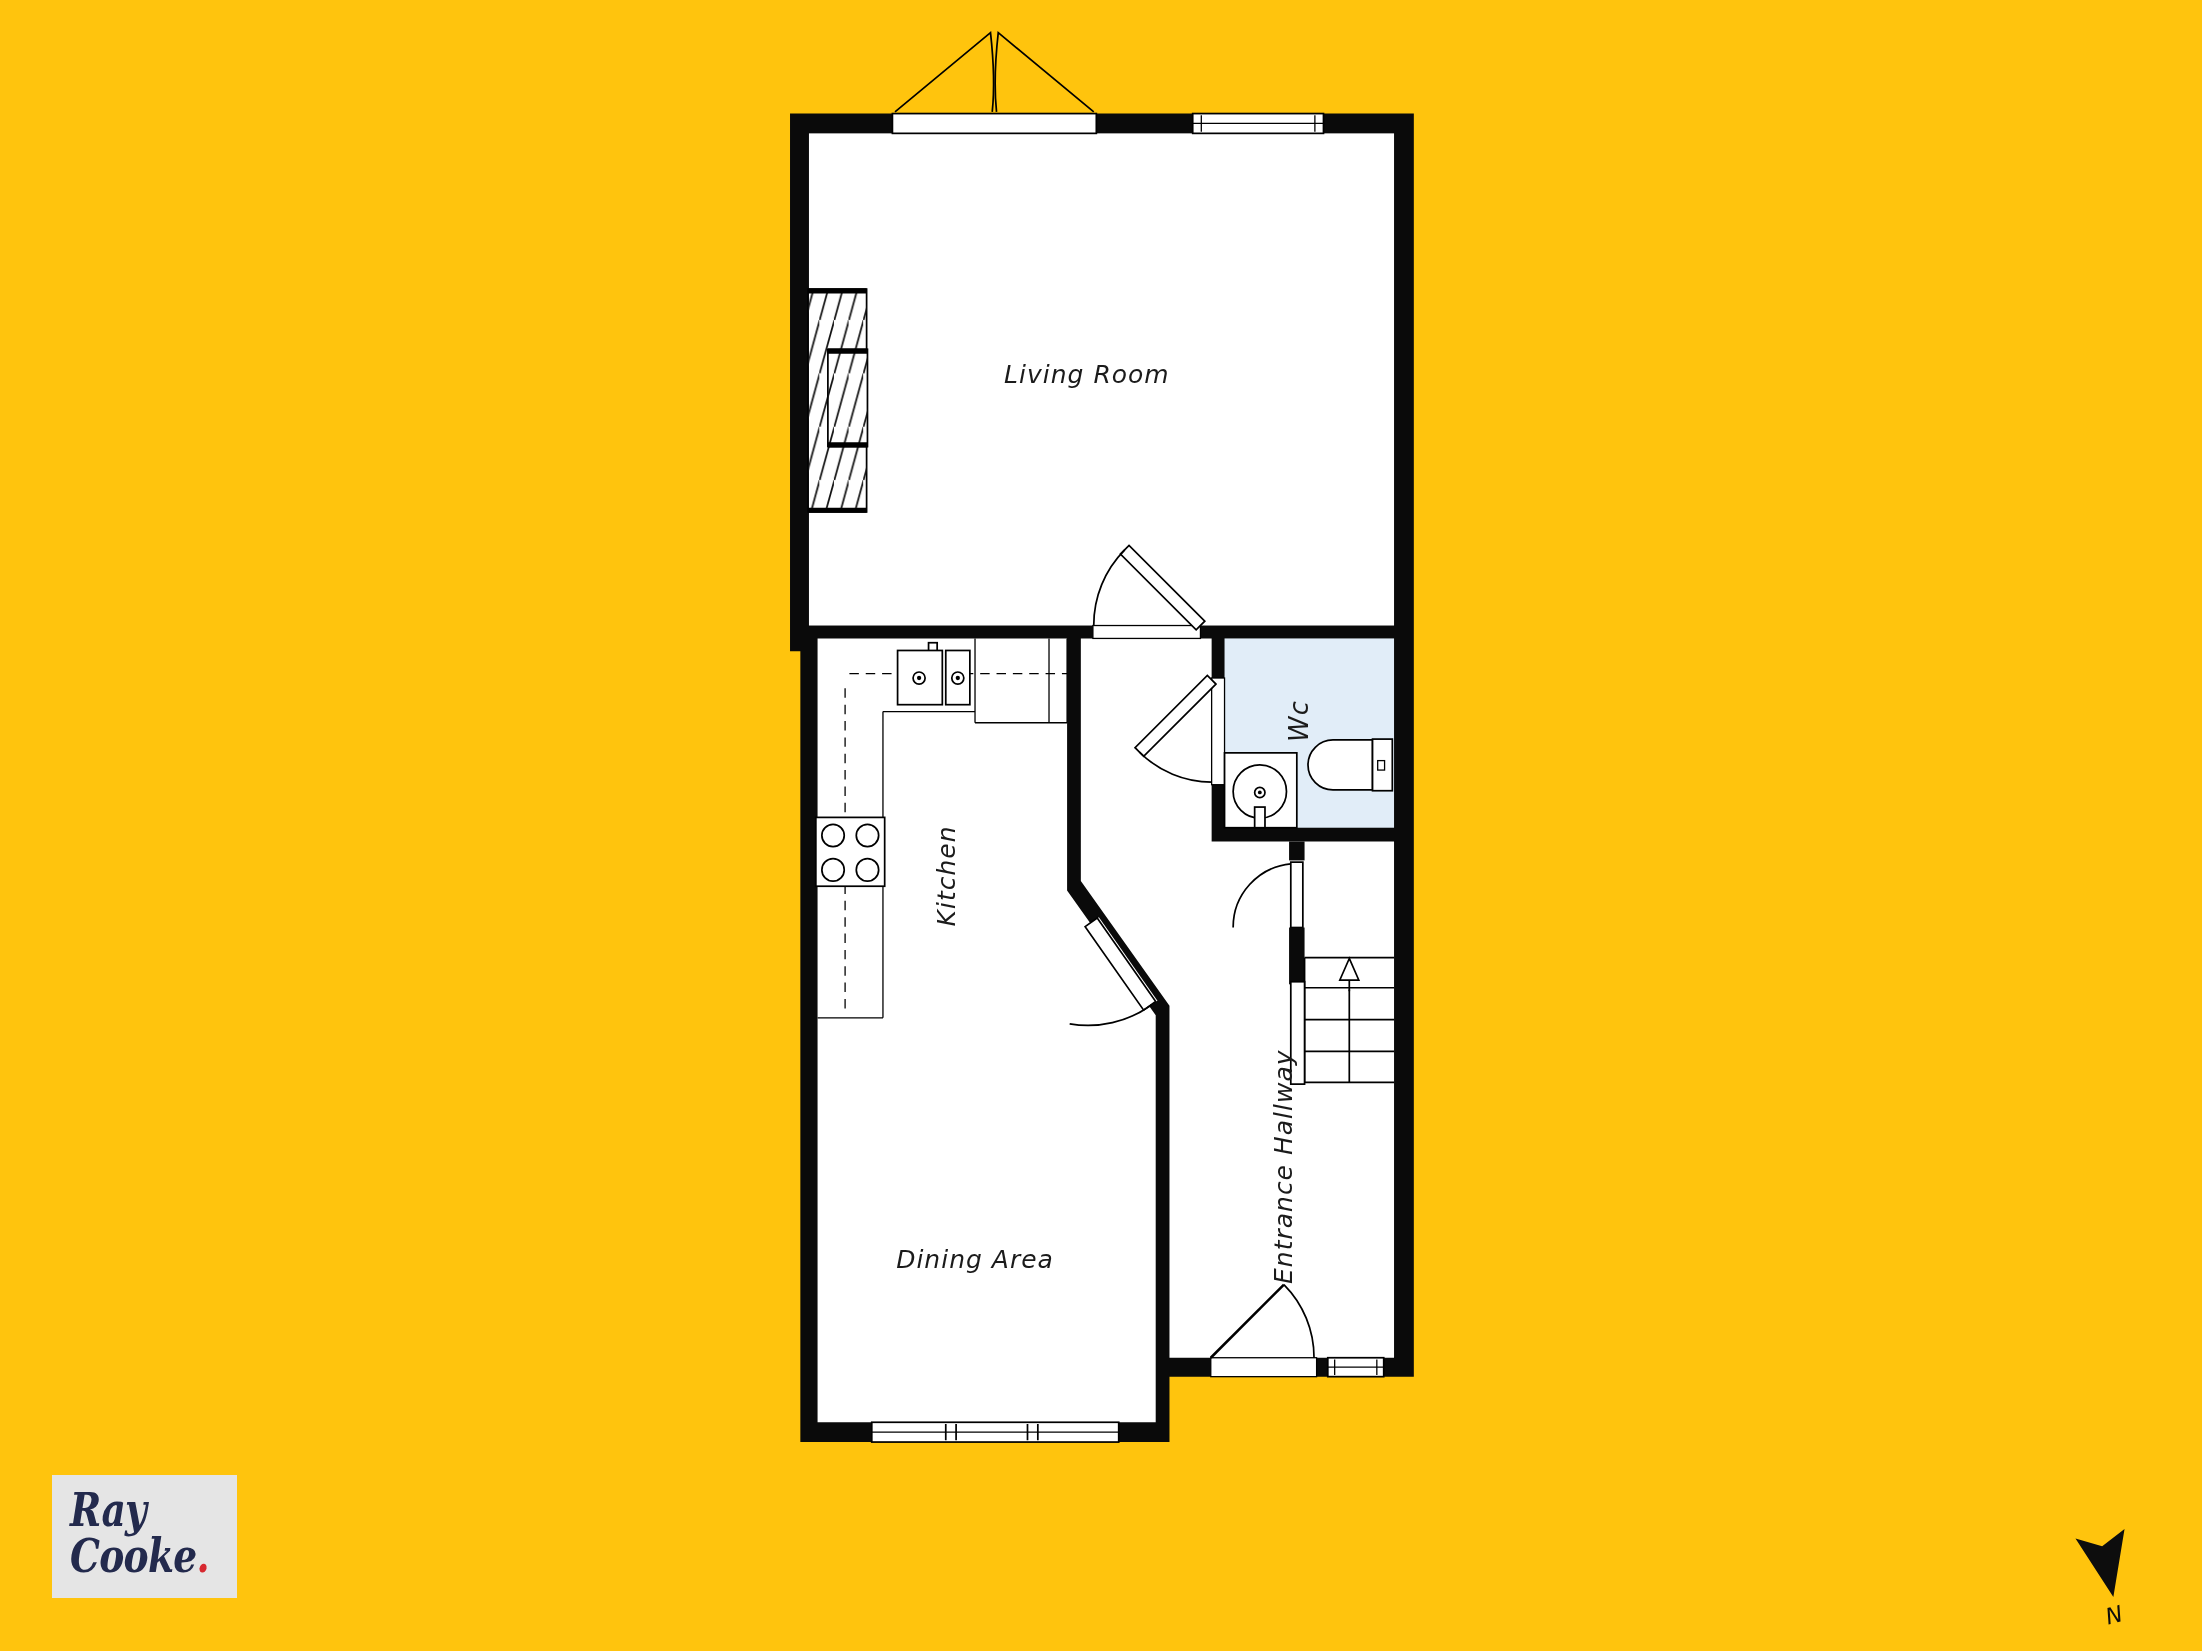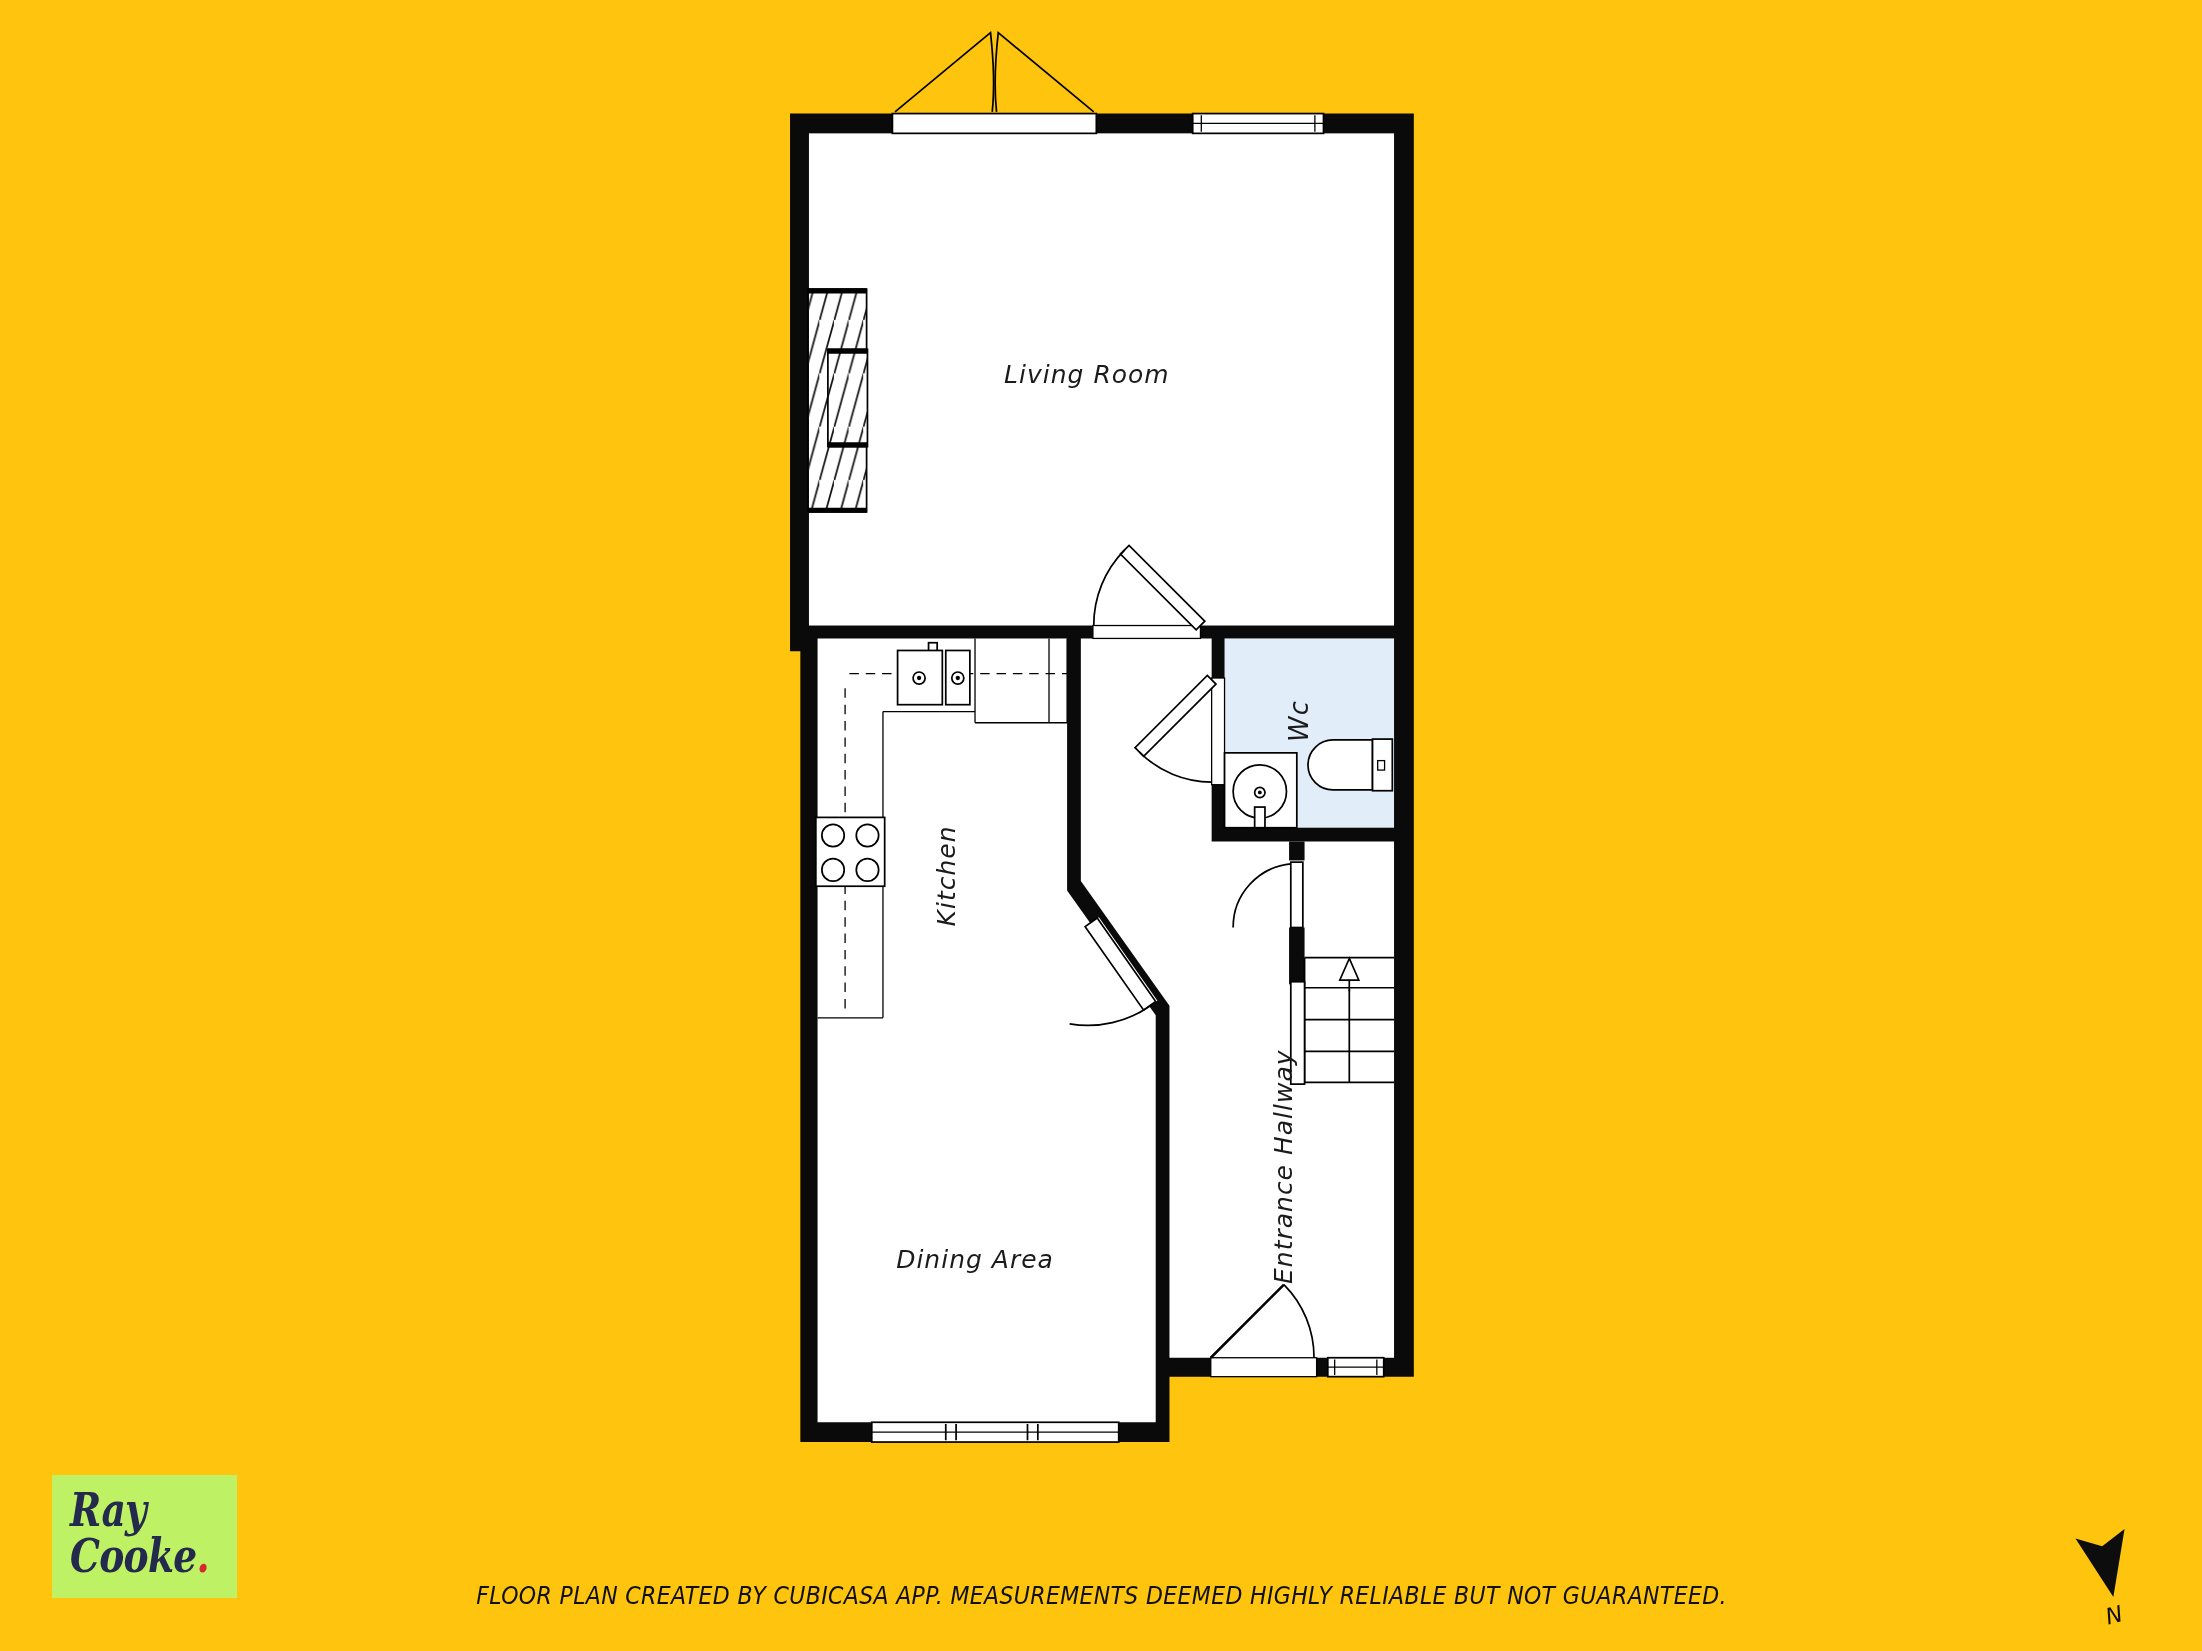--- a/index.html
+++ b/index.html
@@ -10,21 +10,21 @@
   }
   .stage{position:absolute;inset:0;font-style:italic;}
   svg.plan{position:absolute;left:0;top:0;width:2203px;height:1652px;display:block;}
   .room-label{
     font-family:"DejaVu Sans", sans-serif;
     fill:#1b1b1b;
     letter-spacing:1.2px;
   }
   .logo-panel{
     position:absolute;left:52px;top:1475px;width:185px;height:123px;
-    background:#bef264;
+    background:#e5e5e5;
     box-sizing:border-box;
     padding:12px 0 0 18px;
   }
   .logo-text{
     font-family:"DejaVu Serif", serif;
     font-weight:700;
     font-size:47px;
     line-height:0.98;
     color:#232A4D;
     transform:scaleX(0.8);
@@ -186,18 +186,15 @@
   </g>
 </svg>
 
 <div class="logo-panel">
   <div class="logo-text">
     <span>Ray</span><br>
     <span>Cooke</span><span class="logo-dot">.</span>
   </div>
 </div>
 
-<div class="footer">
-  <span>FLOOR PLAN CREATED BY CUBICASA APP. MEASUREMENTS DEEMED HIGHLY RELIABLE BUT NOT GUARANTEED.</span>
+
 </div>
 
-</div>
-
 
 </body></html>

